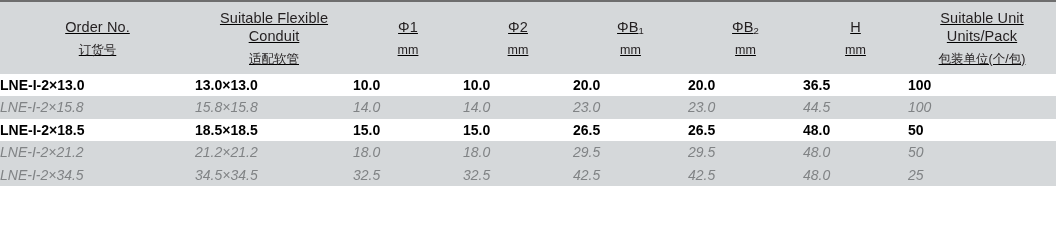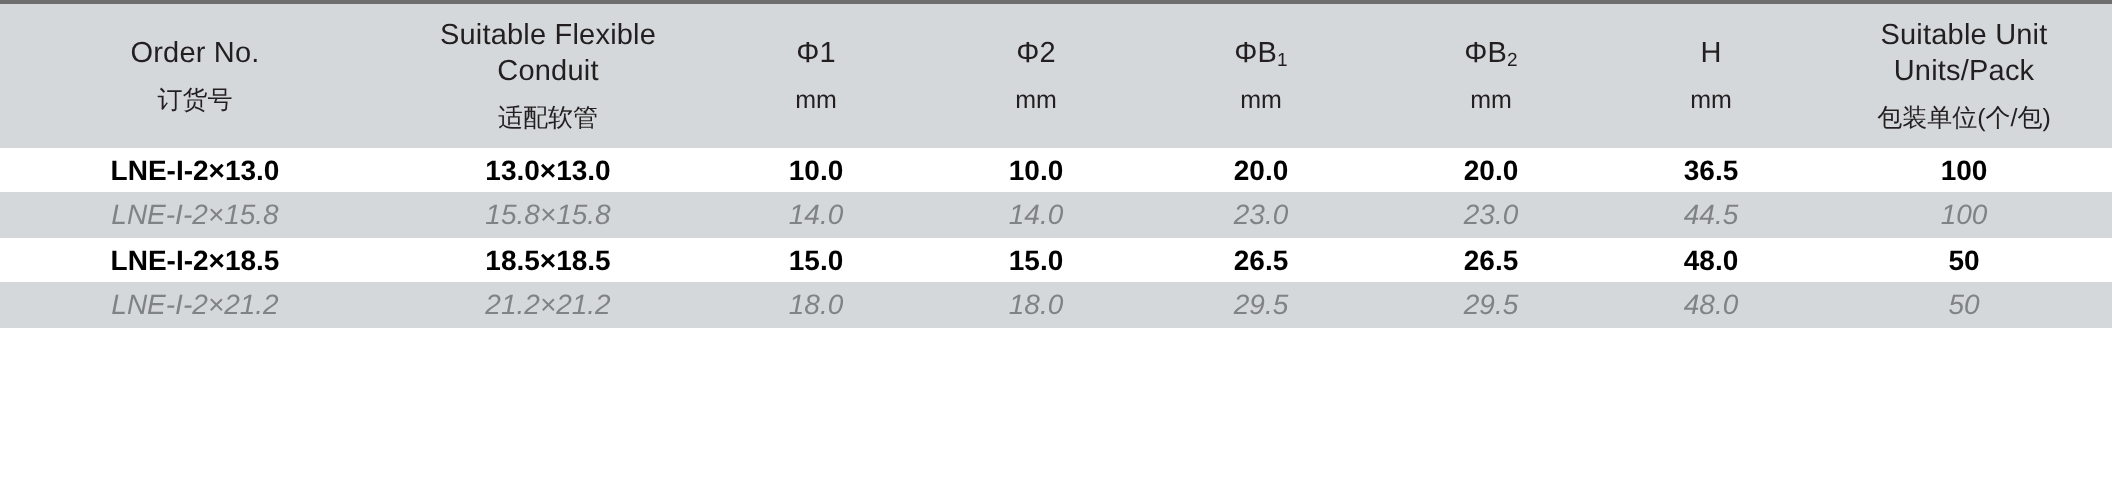--- a/index.html
+++ b/index.html
@@ -17,20 +17,21 @@
   #spec-table {
     width: 1056px;
     border-collapse: collapse;
     table-layout: fixed;
     border-top: 2px solid #6e6e6e;
   }
 
   
   thead tr {
     background: #d5d8da;
+    text-decoration: underline;
   }
   thead th {
     padding: 0;
     vertical-align: middle;
     text-align: center;
     font-weight: normal;
     height: 72px;
   }
   .hd-en {
     display: block;
@@ -61,21 +62,21 @@
   }
   tbody tr.row-odd {
     background: #ffffff;
   }
   tbody tr.row-even {
     background: #d5d8da;
     font-style: italic;
   }
   tbody td {
     padding: 0;
-    text-align: center;
+    text-align: left;
     font-size: 14px;
     line-height: 22.4px;
     white-space: nowrap;
   }
   tbody tr.row-odd td {
     color: #000000;
     font-weight: bold;
   }
   tbody tr.row-even td {
     color: #808385;
@@ -176,14 +177,24 @@
     <tr class="row-even">
       <td>LNE-I-2×21.2</td>
       <td>21.2×21.2</td>
       <td>18.0</td>
       <td>18.0</td>
       <td>29.5</td>
       <td>29.5</td>
       <td>48.0</td>
       <td>50</td>
     </tr>
+    <tr class="row-even">
+      <td>LNE-I-2×34.5</td>
+      <td>34.5×34.5</td>
+      <td>32.5</td>
+      <td>32.5</td>
+      <td>42.5</td>
+      <td>42.5</td>
+      <td>48.0</td>
+      <td>25</td>
+    </tr>
   </tbody>
 </table>
 
 </body></html>

